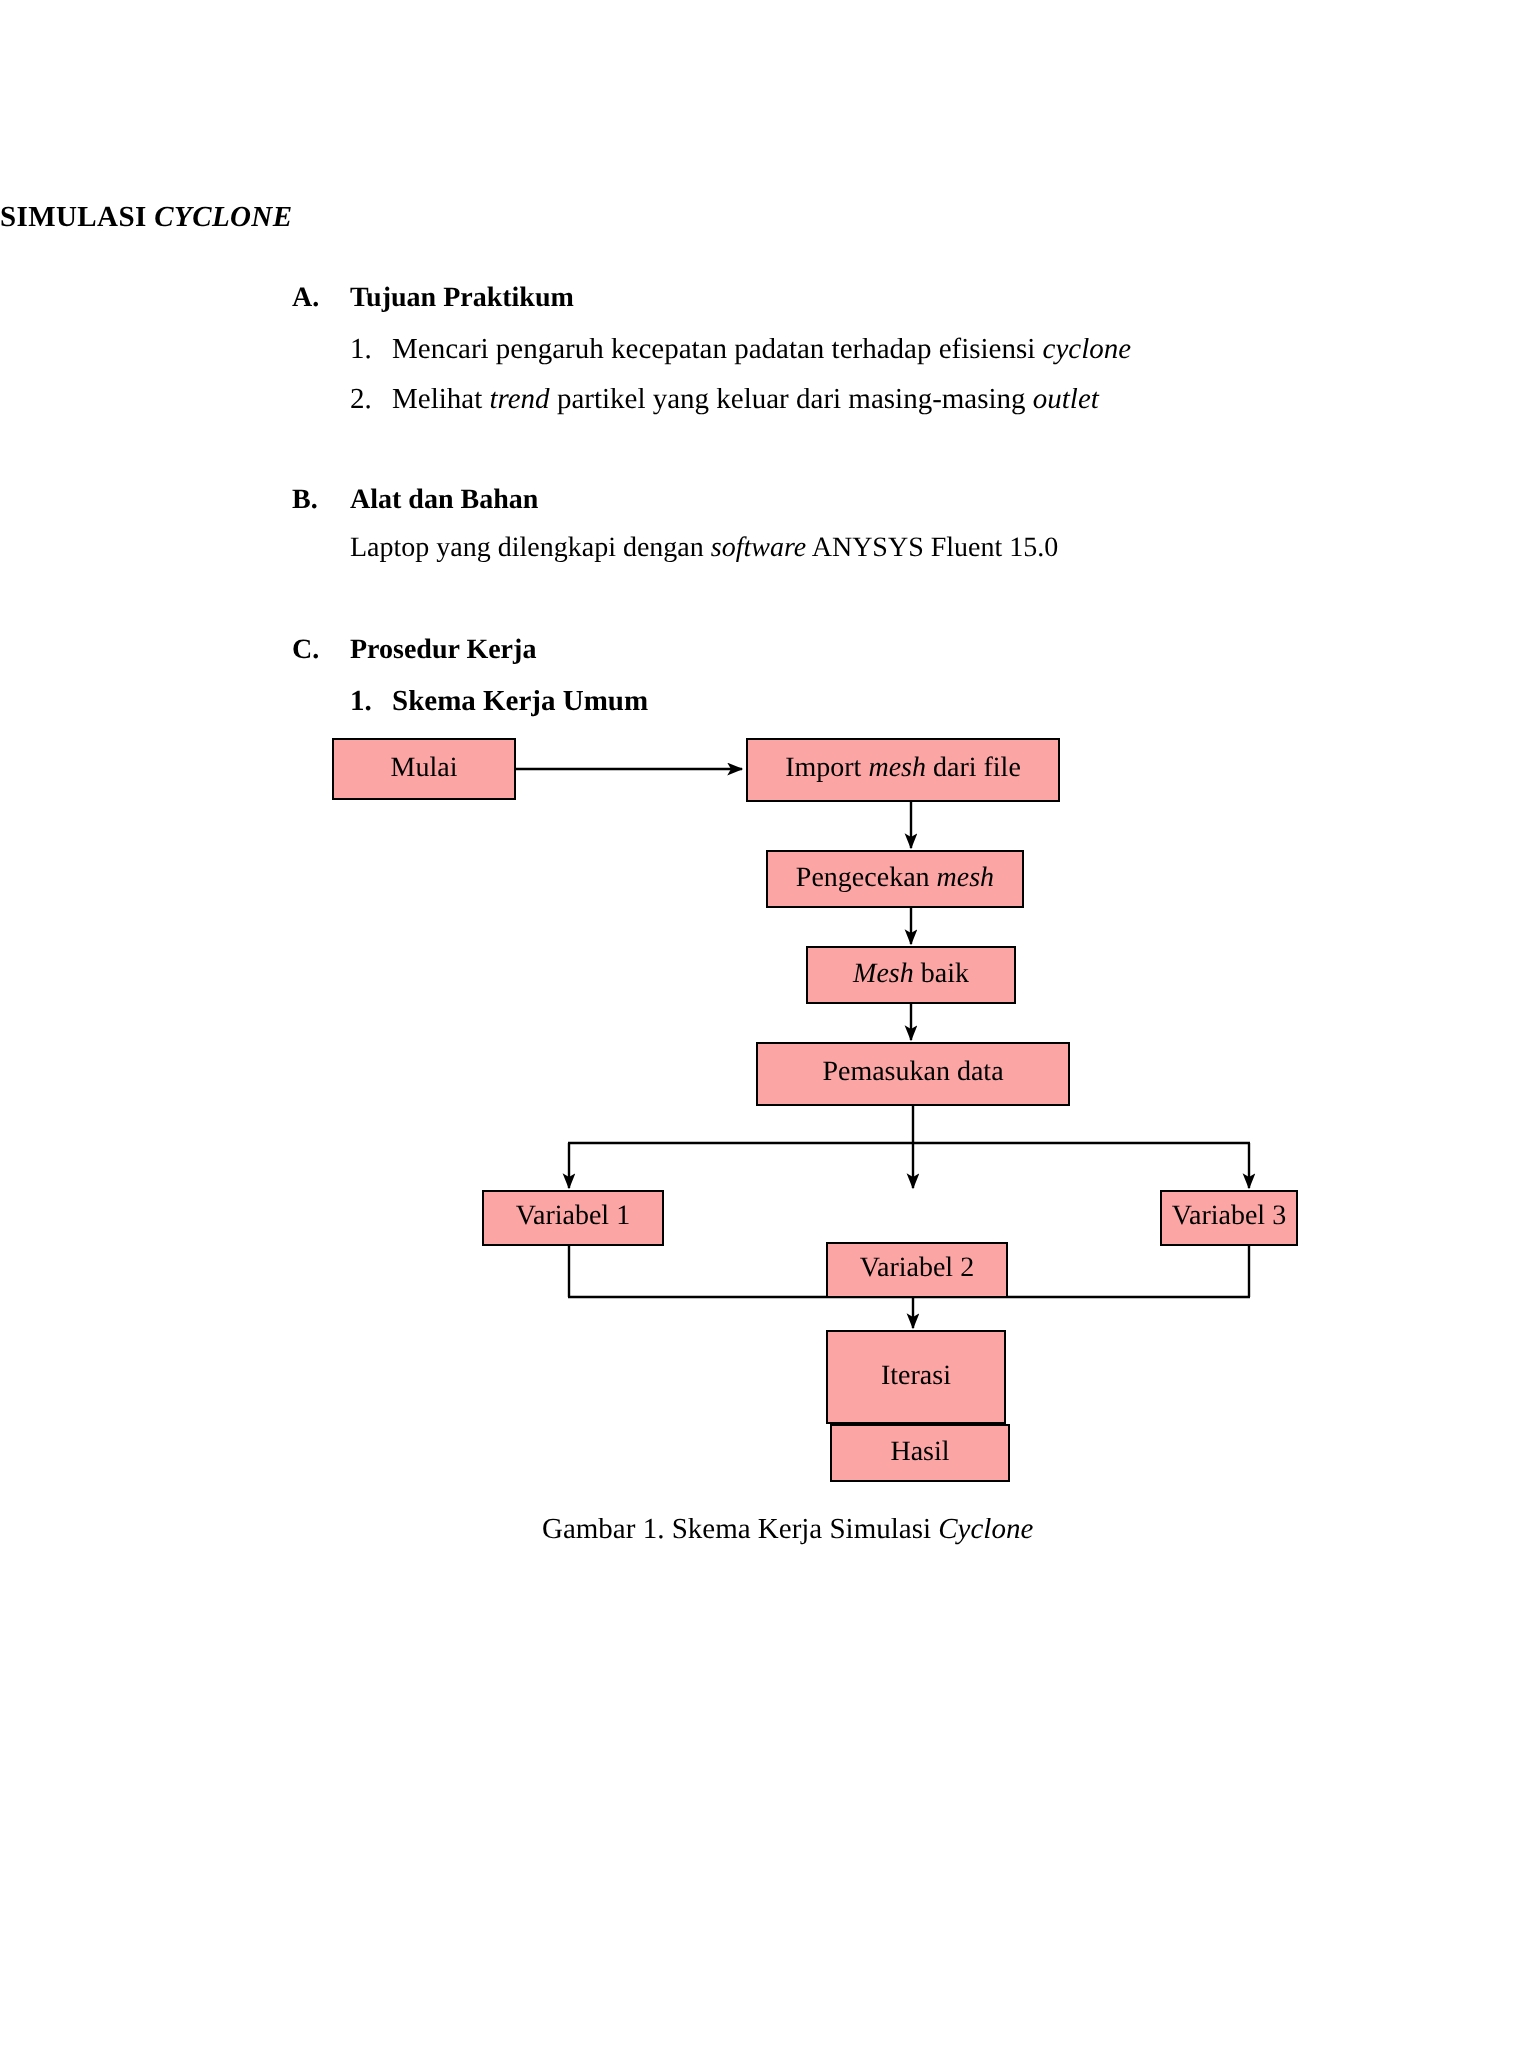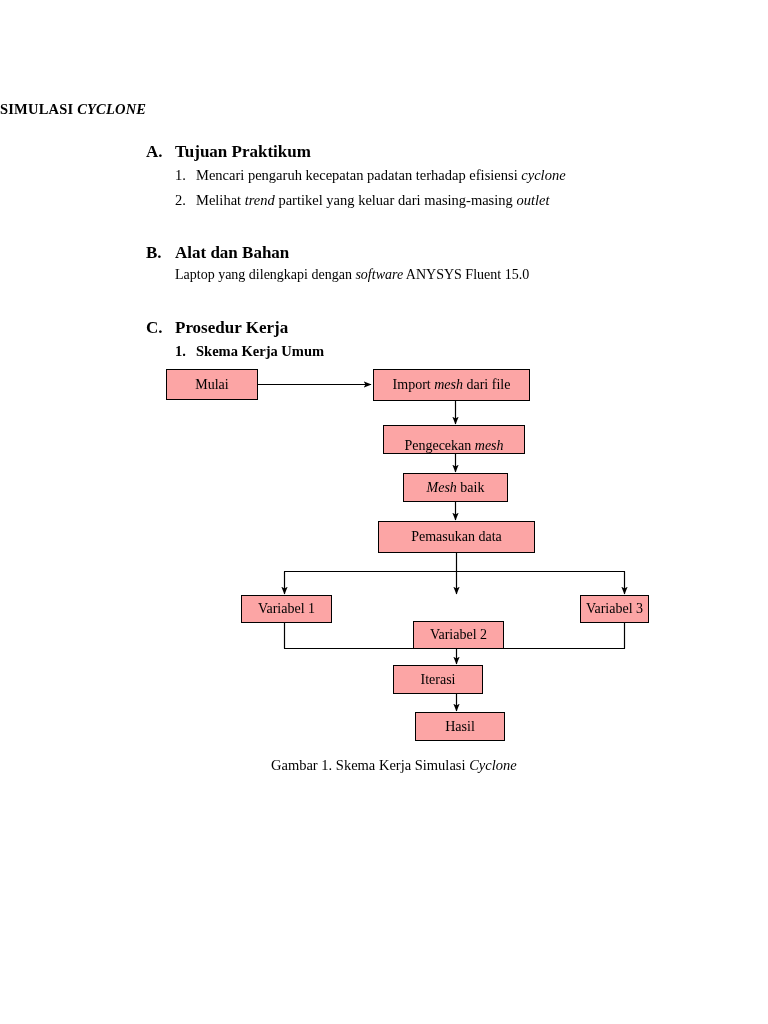--- a/index.html
+++ b/index.html
@@ -32,21 +32,21 @@
     text-align: left;
     font-size: 14.5px;
     font-weight: bold;
     letter-spacing: 0.2px;
     font-family: Liberation Serif, serif;
   }
   .doc-title i { font-style: italic; }
 
   .sec-head {
     position: absolute;
-    font-size: 17px;
+    font-size: 14px;
     font-weight: bold;
     white-space: nowrap;
   }
   .sec-letter {
     display: inline-block;
     width: 29px;
   }
 
   .list-item {
     position: absolute;
@@ -178,21 +178,21 @@
   </svg>
 
   <div class="node" style="left:166px; top:369px; width:92px; height:31px;">
     <span class="lbl">Mulai</span>
   </div>
 
   <div class="node" style="left:373px; top:369px; width:157px; height:32px;">
     <span class="lbl"><span>Import </span><i>mesh</i><span> dari file</span></span>
   </div>
 
-  <div class="node" style="left:383px; top:425px; width:142px; height:29px;align-items:flex-end;">
+  <div class="node" style="left:383px; top:425px; width:129px; height:29px;">
     <span class="lbl"><span>Pengecekan </span><i>mesh</i><span></span></span>
   </div>
 
   <div class="node" style="left:403px; top:473px; width:105px; height:29px;">
     <span class="lbl"><span></span><i>Mesh</i><span> baik</span></span>
   </div>
 
   <div class="node" style="left:378px; top:521px; width:157px; height:32px;">
     <span class="lbl">Pemasukan data</span>
   </div>
@@ -202,21 +202,21 @@
   </div>
 
   <div class="node" style="left:413px; top:621px; width:91px; height:28px;">
     <span class="lbl">Variabel 2</span>
   </div>
 
   <div class="node" style="left:580px; top:595px; width:69px; height:28px;">
     <span class="lbl">Variabel 3</span>
   </div>
 
-  <div class="node" style="left:393px; top:665px; width:90px; height:29px;">
+  <div class="node" style="left:413px; top:665px; width:90px; height:47px;">
     <span class="lbl">Iterasi</span>
   </div>
 
   <div class="node" style="left:415px; top:712px; width:90px; height:29px;">
     <span class="lbl">Hasil</span>
   </div>
 
   <div class="caption" style="left:271px; top:757px;">
     <span>Gambar 1. Skema Kerja Simulasi </span><i>Cyclone</i>
   </div>

